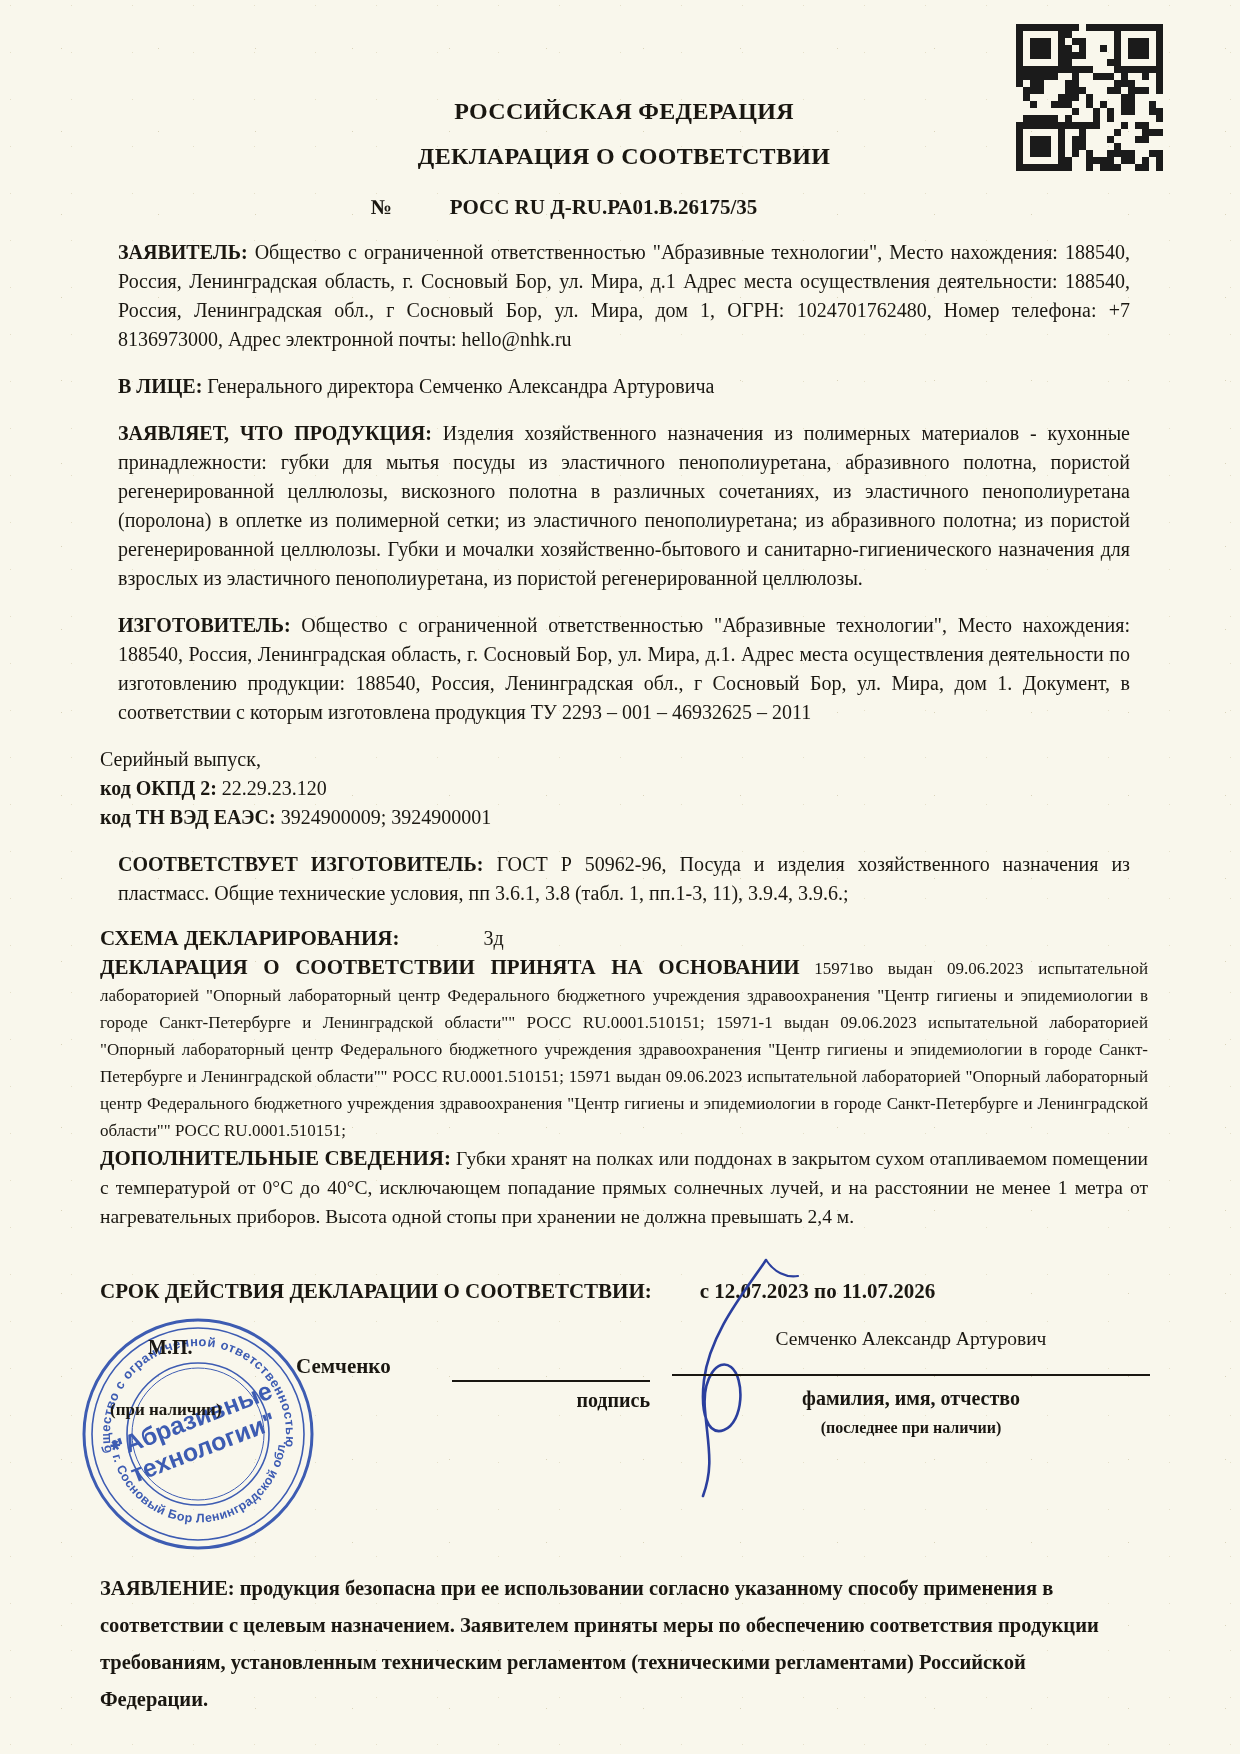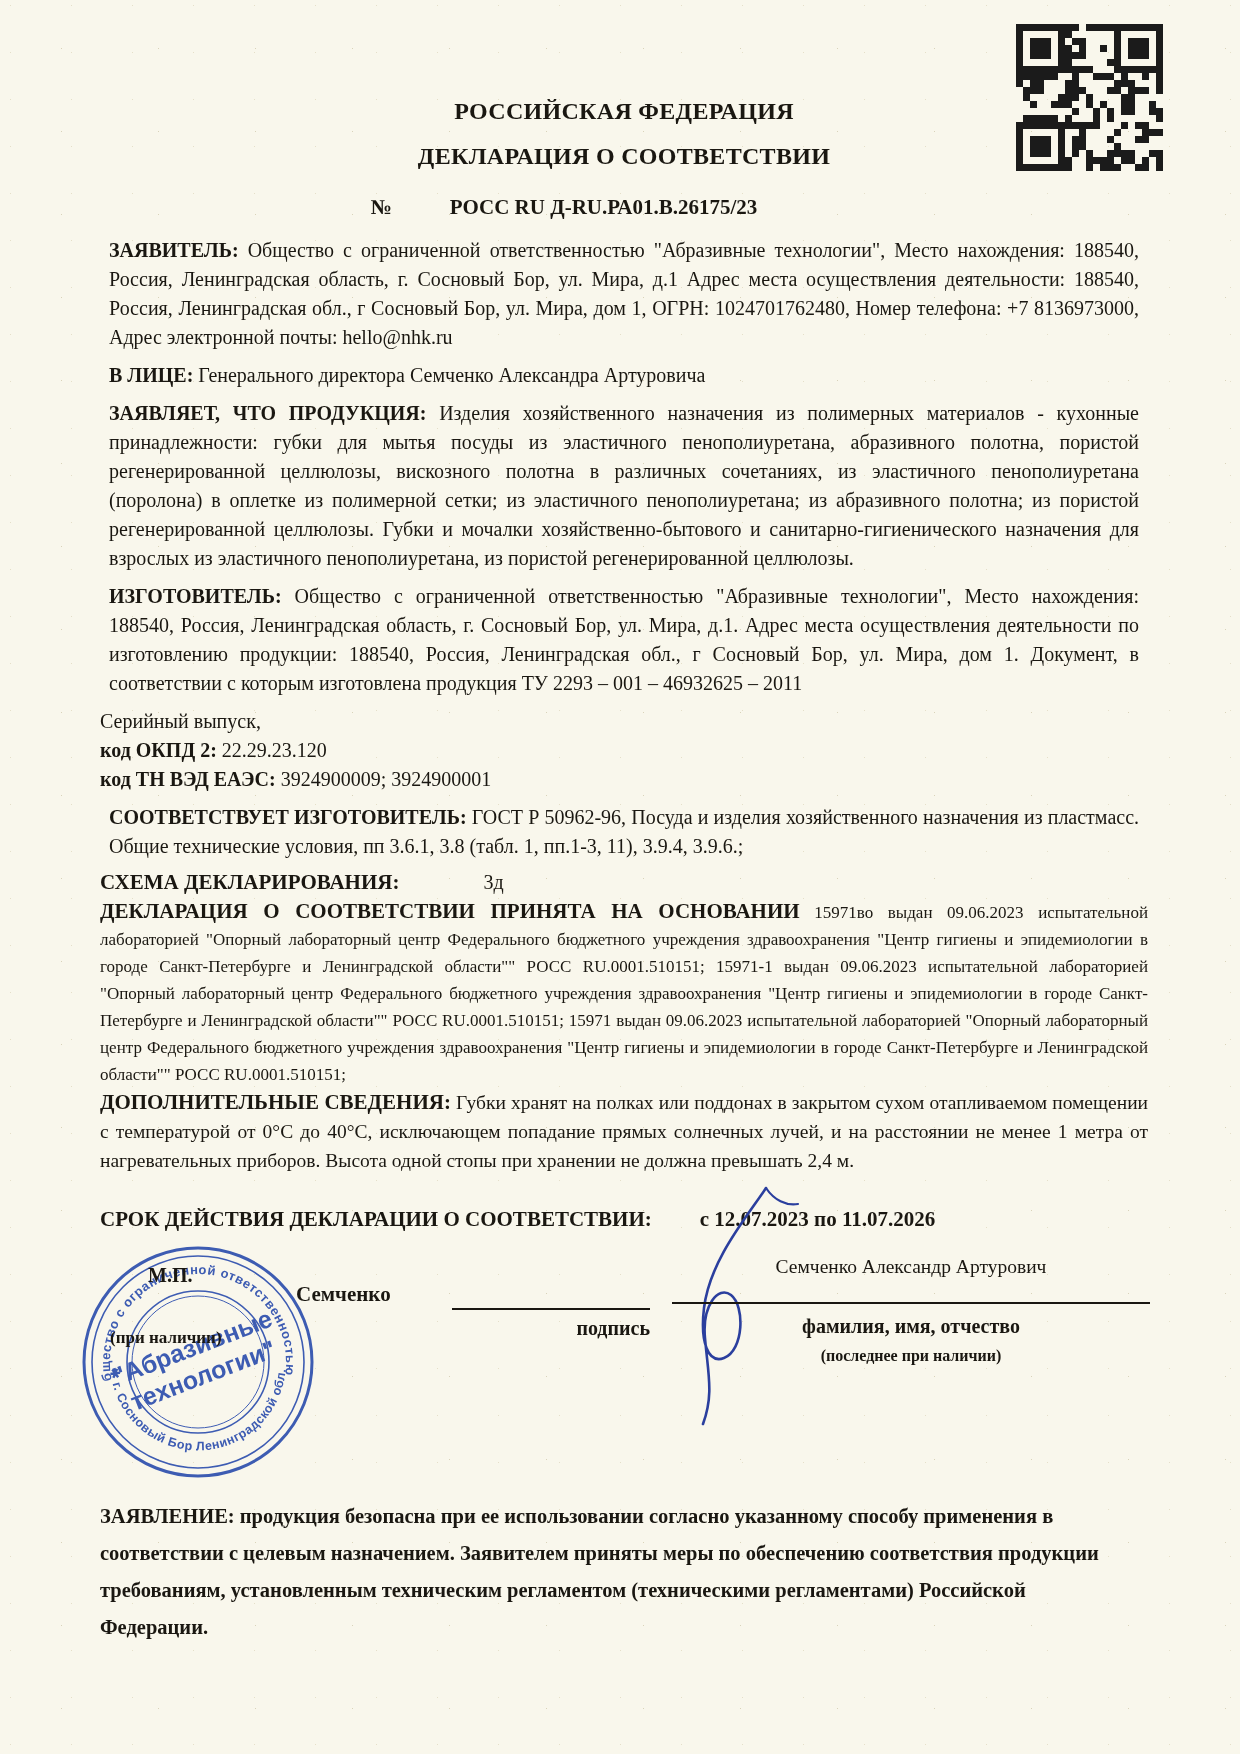--- a/index.html
+++ b/index.html
@@ -10,31 +10,31 @@
       radial-gradient(#d9d3ba 0.6px, transparent 0.8px),
       radial-gradient(#e5dfc9 0.5px, transparent 0.7px);
     background-size:97px 83px,61px 47px;
     background-position:13px 7px,41px 29px;
     font-family:"Liberation Serif", serif;
     color:#1a1711;
   }
   .content{padding:98px 92px 0 100px;}
   .title{text-align:center;font-weight:bold;font-size:24px;line-height:26px;margin:0 0 19px 0;letter-spacing:.3px;}
   .num-row{display:flex;justify-content:center;gap:58px;font-weight:bold;font-size:21px;margin:26px 0 16px 0;transform:translateX(-60px);}
-  p.para{font-size:20px;line-height:29px;text-align:justify;margin:9px;}
+  p.para{font-size:20px;line-height:29px;text-align:justify;margin:18px;}
   .lbl{font-weight:bold;}
   .mt6{margin-top:6px;}
   .code-line{font-size:20px;line-height:29px;margin:0;}
   .scheme-row{display:flex;align-items:baseline;font-size:21px;margin:4px 0 3px 0;}
   .scheme-row .val{margin-left:84px;font-weight:normal;font-size:20px;}
   .basis{font-size:17px;line-height:27px;text-align:justify;margin:0;}
   .basis .h{font-size:21px;font-weight:bold;}
   .addl{font-size:19.5px;line-height:29px;text-align:justify;margin:0;}
   .addl .lbl{font-size:21px;}
-  .validity{display:flex;align-items:baseline;gap:48px;font-weight:bold;font-size:21px;margin-top:32px;}
+  .validity{display:flex;align-items:baseline;gap:48px;font-weight:bold;font-size:21px;margin-top:48px;}
   .sig-area{position:relative;height:252px;margin-top:4px;}
   .stamp{position:absolute;left:-22px;top:6px;opacity:.92;}
   .mp{position:absolute;left:48px;top:28px;font-weight:bold;font-size:20px;}
   .mp-note{position:absolute;left:10px;top:92px;font-weight:bold;font-size:17px;}
   .role{position:absolute;left:196px;top:46px;font-weight:bold;font-size:21px;}
   .sig-line{position:absolute;left:352px;top:20px;width:198px;}
   .sig-line .rule{height:52px;border-bottom:2.5px solid #1a1711;}
   .sig-line .cap{text-align:right;font-weight:bold;font-size:20px;padding-top:7px;}
   .fio-block{position:absolute;left:572px;top:20px;width:478px;}
   .fio-name{text-align:center;font-size:19.5px;padding-bottom:24px;border-bottom:2.5px solid #1a1711;}
@@ -282,21 +282,21 @@
       <rect x="140" y="140" width="7" height="7"></rect>
     </svg></div>
 
 <div class="content">
 
   <h1 class="title">РОССИЙСКАЯ ФЕДЕРАЦИЯ</h1>
   <h1 class="title" style="margin-bottom:6px;">ДЕКЛАРАЦИЯ О СООТВЕТСТВИИ</h1>
 
   <div class="num-row">
     <span>№</span>
-    <span>РОСС RU Д-RU.РА01.В.26175/23</span>
+    <span>РОСС RU Д-RU.РА01.В.26175/35</span>
   </div>
 
   <p class="para">
     <b class="lbl">ЗАЯВИТЕЛЬ:</b>
     <span>Общество с ограниченной ответственностью "Абразивные  технологии", Место нахождения: 188540, Россия,  Ленинградская область, г. Сосновый Бор, ул. Мира, д.1 Адрес места осуществления деятельности: 188540, Россия, Ленинградская обл., г Сосновый Бор, ул. Мира, дом 1, ОГРН: 1024701762480, Номер телефона: +7 8136973000, Адрес электронной почты: hello@nhk.ru</span>
   </p>
 
   <p class="para mt6">
     <b class="lbl">В ЛИЦЕ:</b>
     <span>Генерального директора Семченко Александра Артуровича</span>

